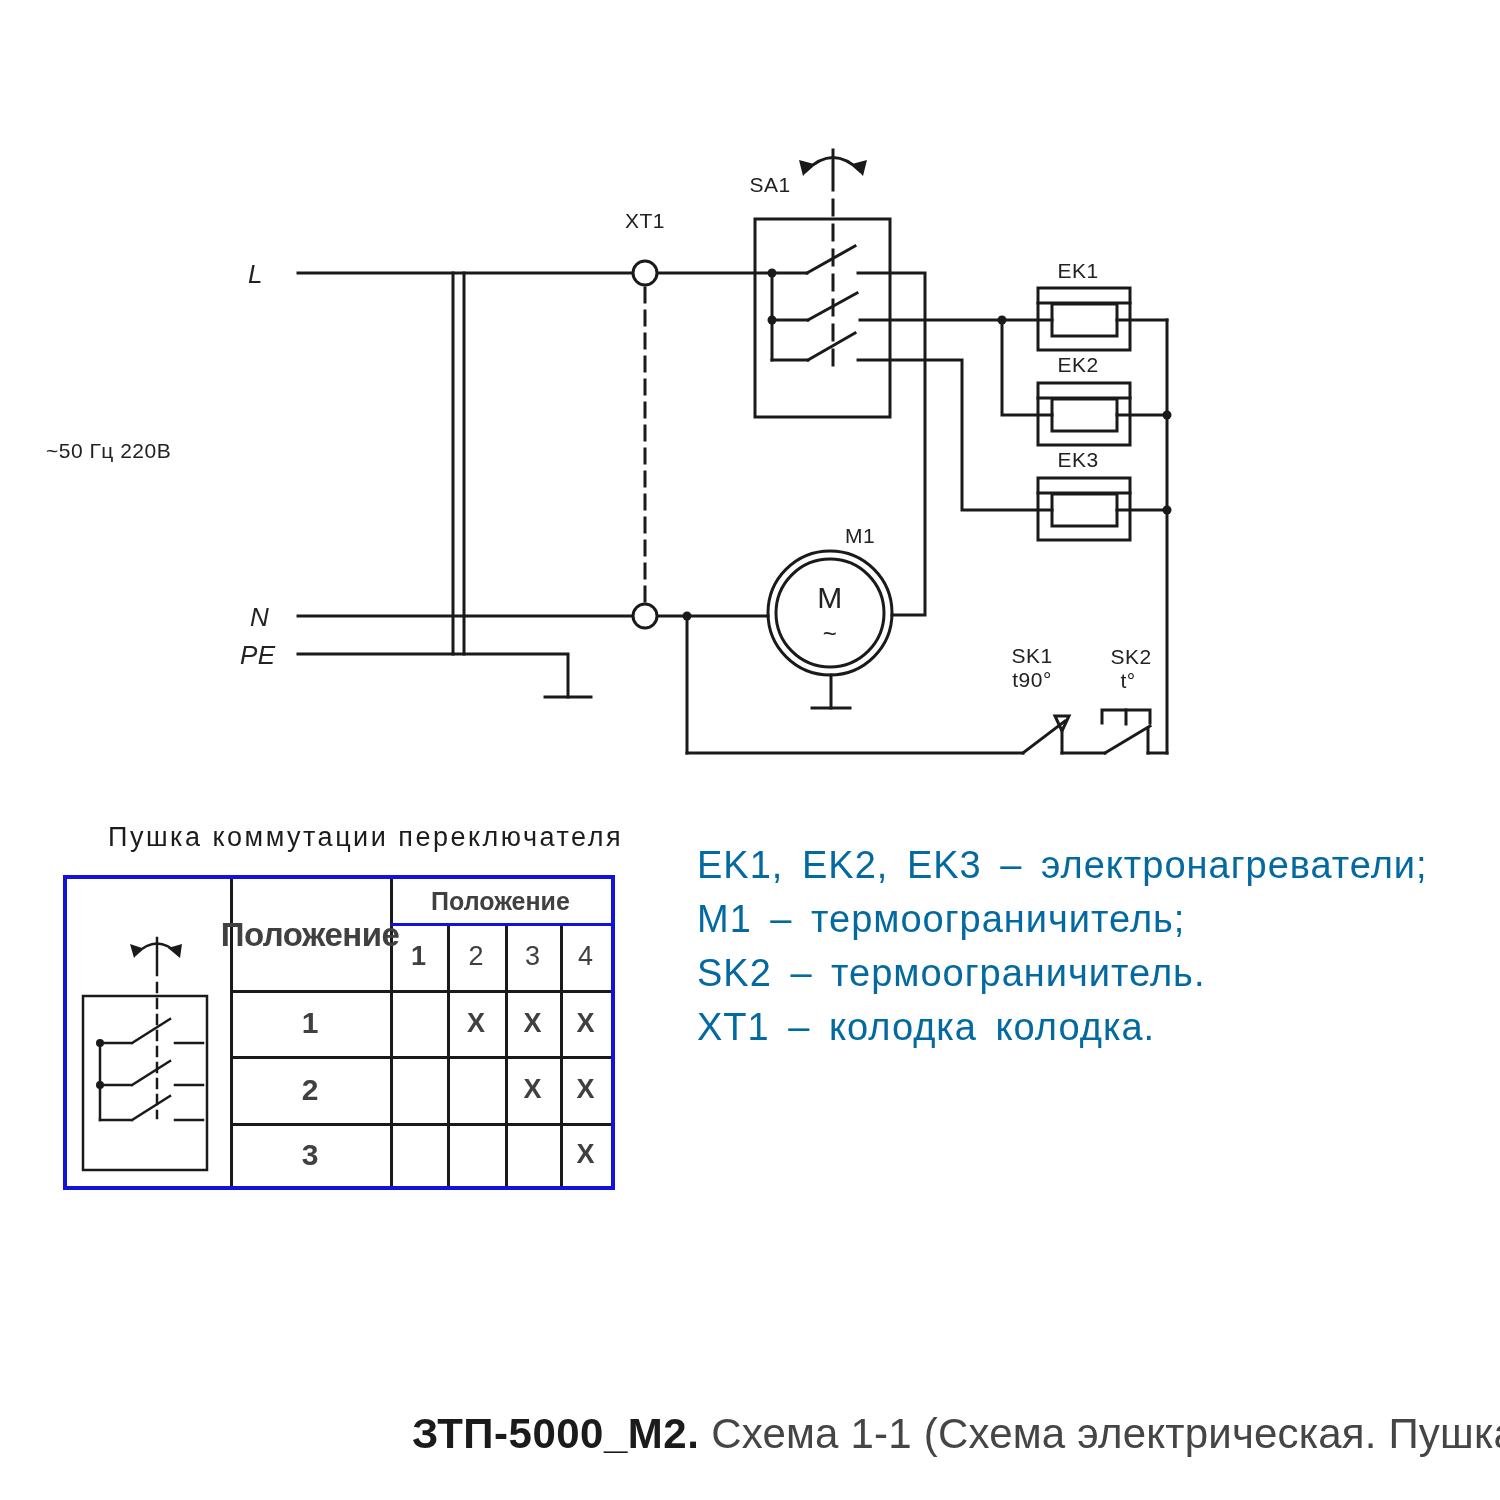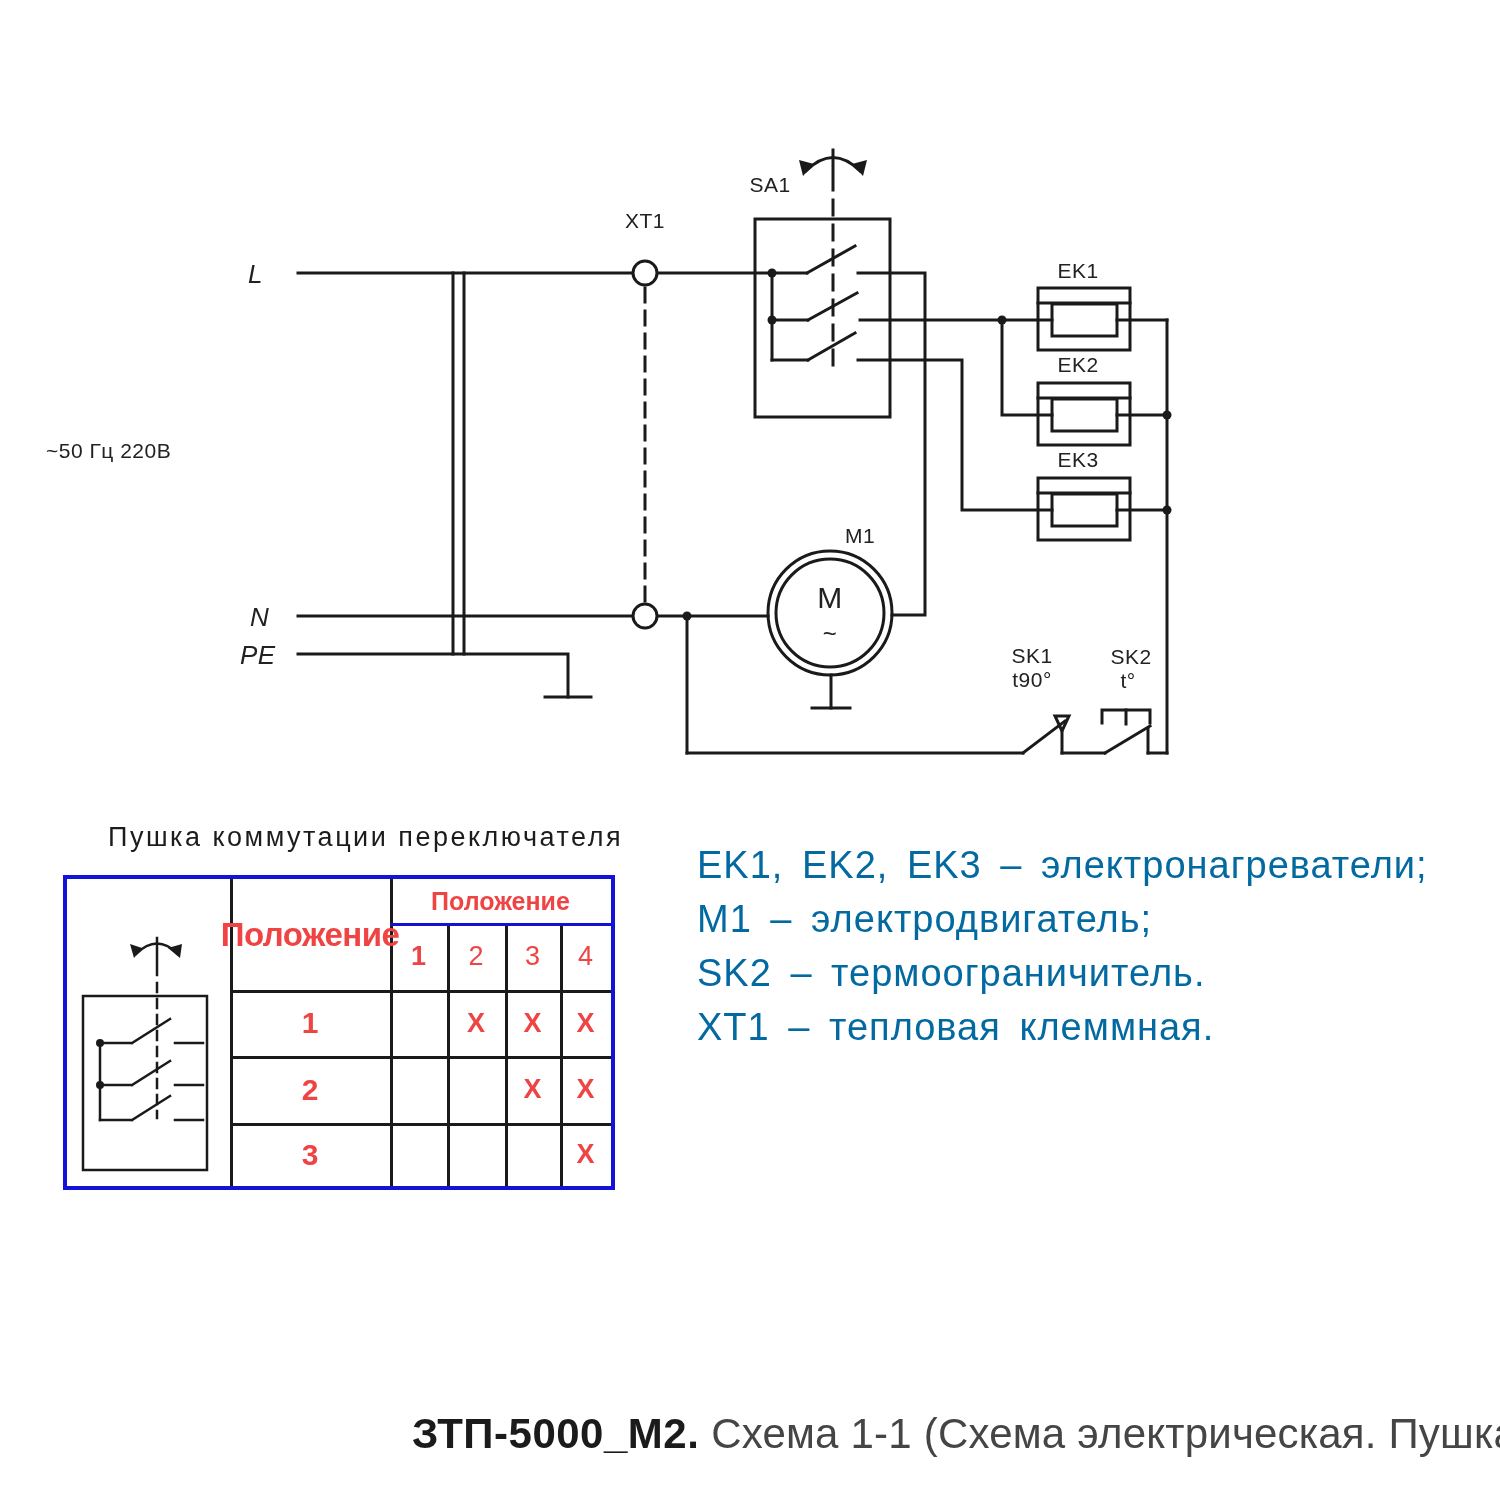--- a/index.html
+++ b/index.html
@@ -19,21 +19,21 @@
   .t26i{font-size:26px;font-style:italic;}
   .t30{font-size:30px;}
   
   #switch-table{position:absolute;left:63px;top:875px;width:552px;height:315px;
     border:4px solid #1212d8;box-sizing:border-box;z-index:2;}
   #switch-table .vl,#switch-table .hl{position:absolute;background:#1a1a1a;}
   #switch-table .vl{width:3px;}
   #switch-table .hl{height:3px;}
   #switch-table .hl.blue{background:#1212d8;}
   #switch-table .cell{position:absolute;display:flex;align-items:center;
-    justify-content:center;color:#ef4444;}
+    justify-content:center;color:#404040;}
   .tbl-title{position:absolute;left:108px;top:822px;width:560px;z-index:2;
     font-size:27px;letter-spacing:2.5px;color:#1c1c1c;}
   .hdr-contacts{font-size:33px;font-weight:700;letter-spacing:-0.5px;}
   .hdr-position{font-size:25px;font-weight:700;}
   .pos-num{font-size:27px;color:#2c2c2c;}
   .pos-num.first{font-weight:800;color:#111;}
   .row-num{font-size:30px;font-weight:700;}
   .xmark{font-size:27px;font-weight:700;}
   
   #legend{position:absolute;left:697px;top:838px;z-index:2;color:#0369a1;}
@@ -212,23 +212,23 @@
     <div class="cell xmark" style="left:493px;top:177px;width:51px;height:67px;">X</div>
 
     <div class="cell xmark" style="left:323px;top:244px;width:57px;height:63px;"></div>
     <div class="cell xmark" style="left:380px;top:244px;width:58px;height:63px;"></div>
     <div class="cell xmark" style="left:438px;top:244px;width:55px;height:63px;"></div>
     <div class="cell xmark" style="left:493px;top:244px;width:51px;height:63px;">X</div>
   </div>
 
   <div id="legend">
     <div class="lg-line">EK1, EK2, EK3 –  электронагреватели;</div>
-    <div class="lg-line">M1 –  электродвигатель;</div>
+    <div class="lg-line">M1 –  термоограничитель;</div>
     <div class="lg-line">SK2 –  термоограничитель.</div>
-    <div class="lg-line">XT1 –  тепловая клеммная.</div>
+    <div class="lg-line">XT1 –  колодка колодка.</div>
   </div>
 
   <div id="footer">
     <div class="cap">
       <span class="model">ЗТП-5000_М2.</span><span class="subtitle"> Схема 1-1 (Схема электрическая. Пушка тепловая)</span>
     </div>
   </div>
 
 </div>
 

